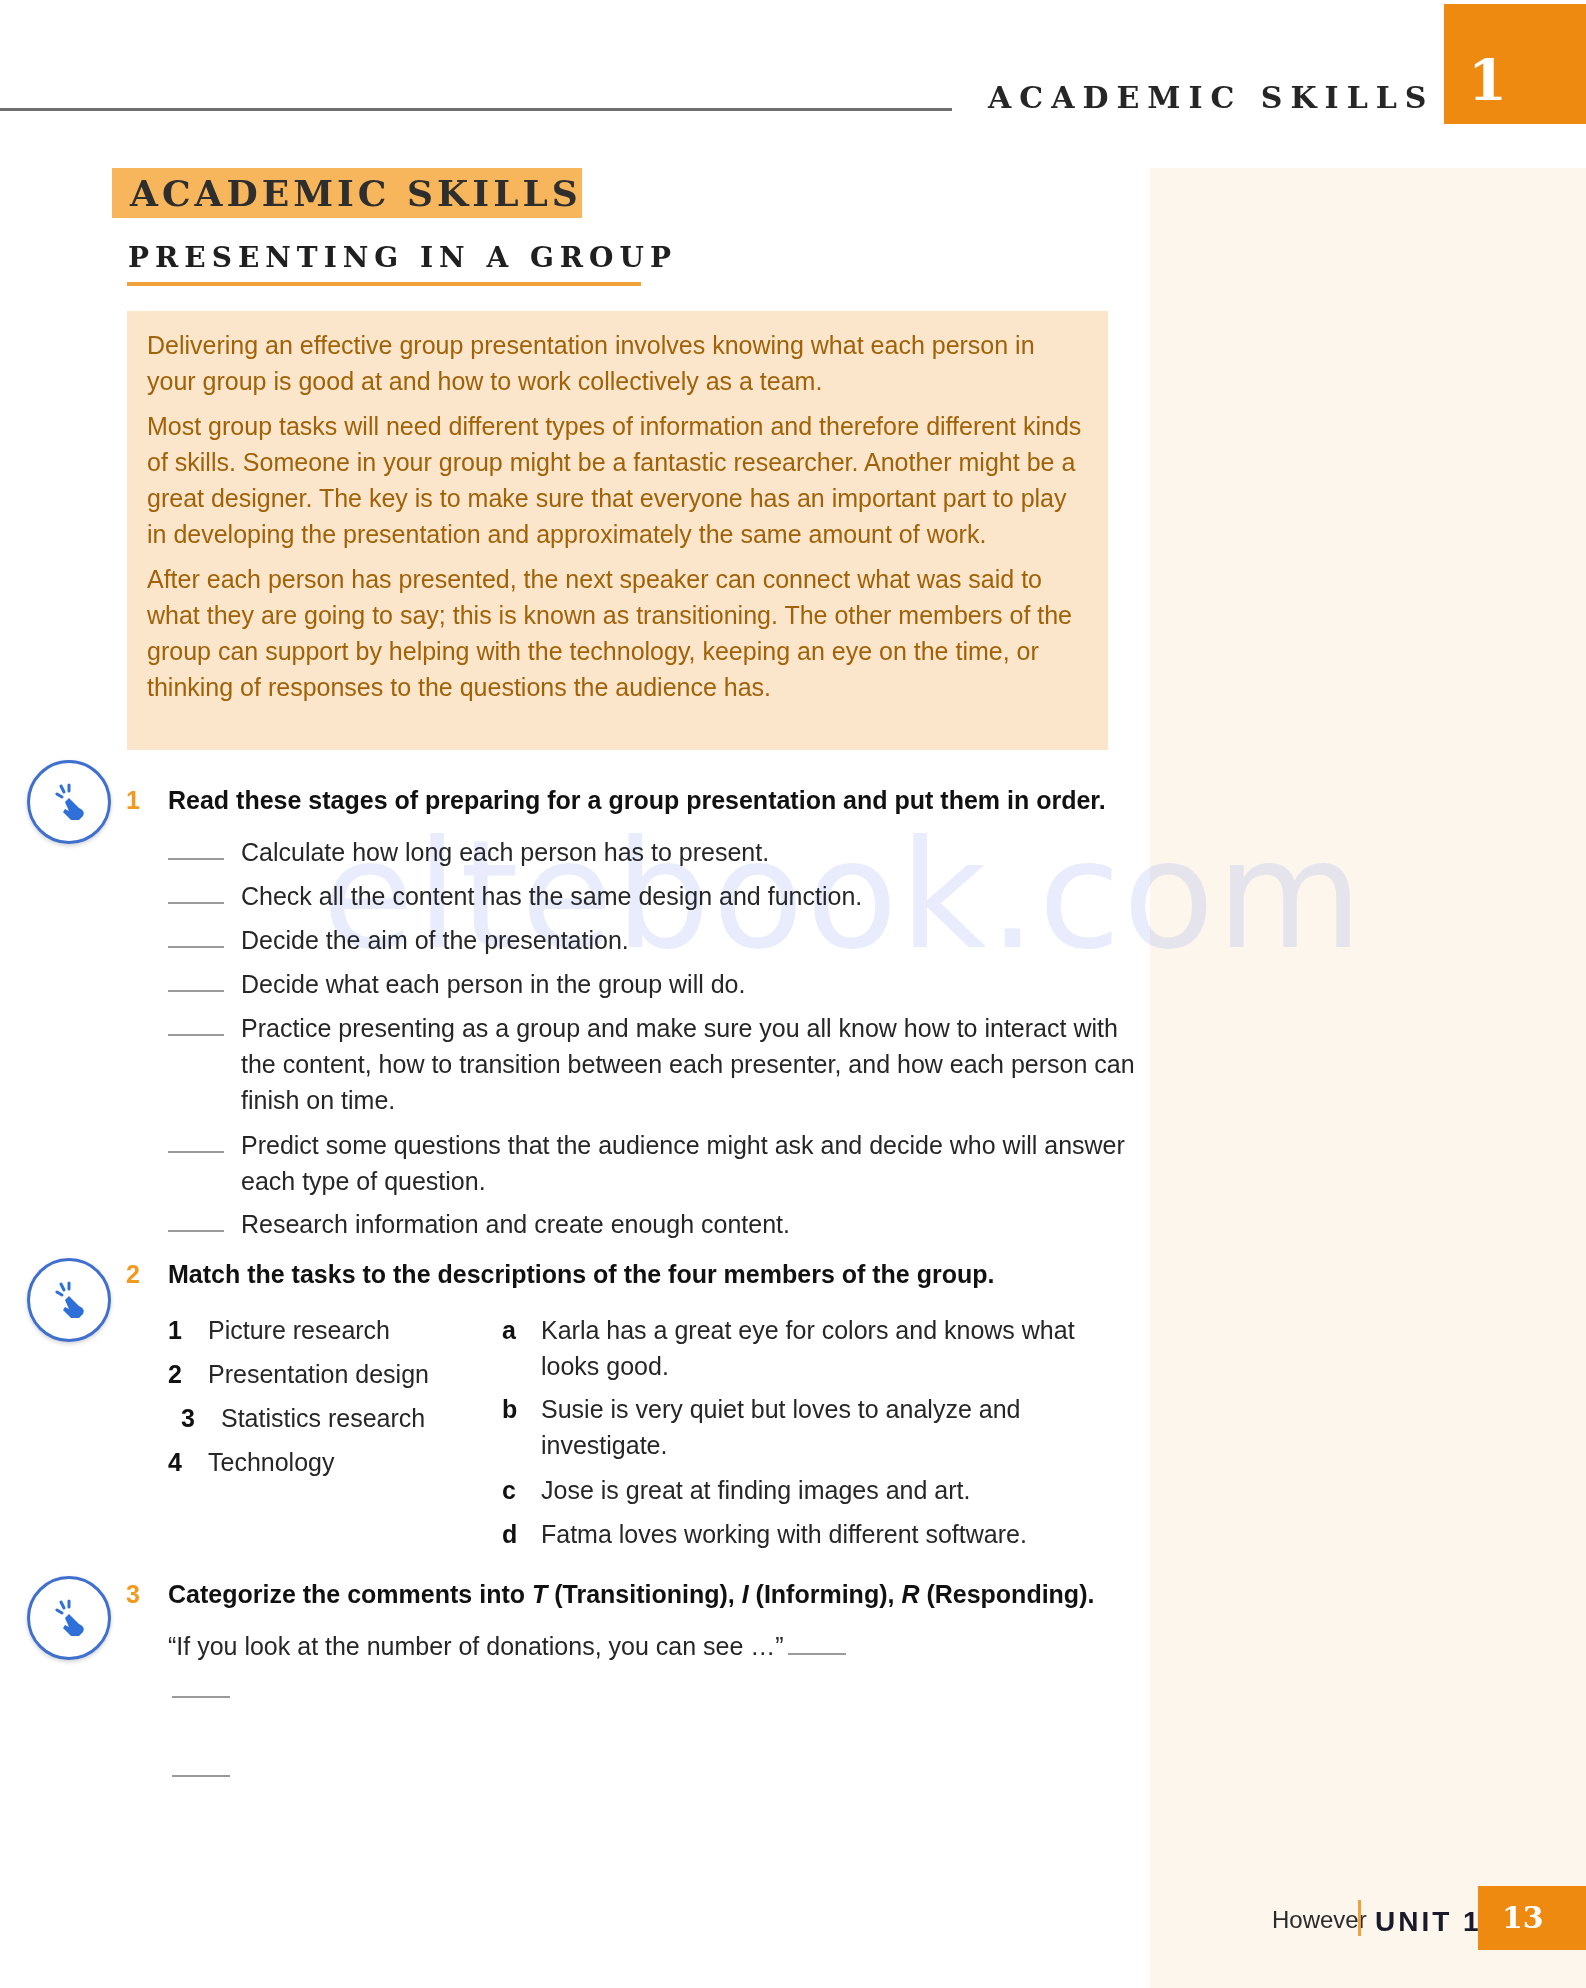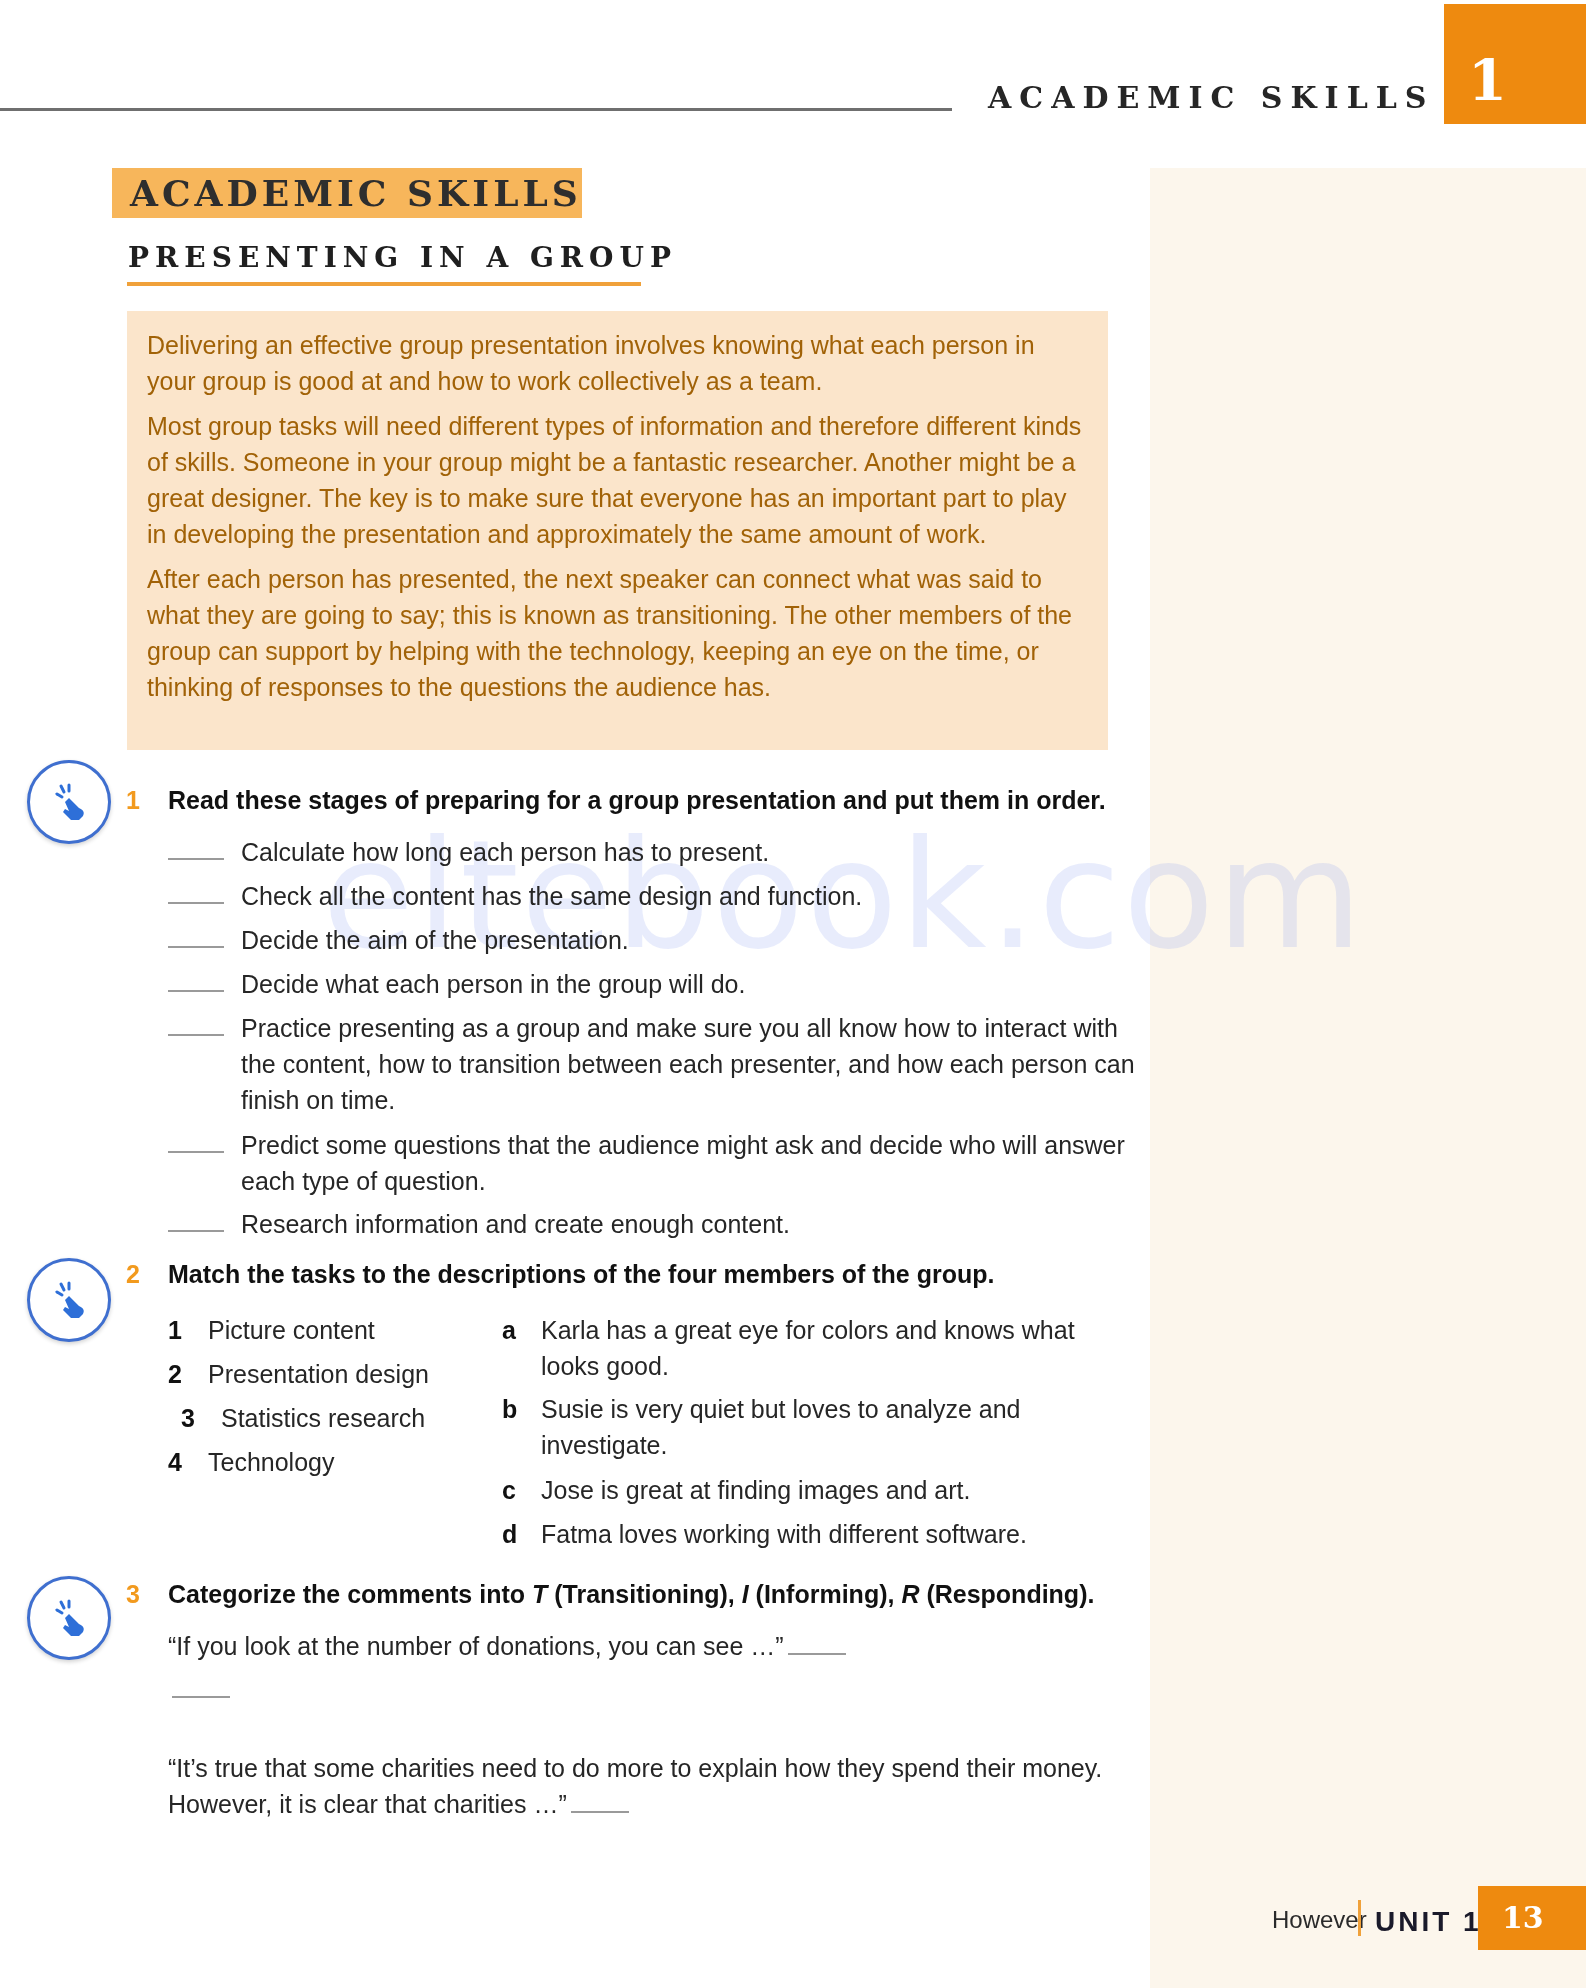--- a/index.html
+++ b/index.html
@@ -139,21 +139,21 @@
       <g stroke="#2e6fd8" stroke-width="3" stroke-linecap="round">
         <line x1="12" y1="16" x2="17" y2="19"></line>
         <line x1="16" y1="8" x2="19" y2="14"></line>
         <line x1="24" y1="7" x2="24" y2="13"></line>
       </g>
     </svg>
 </div>
 <div class="ex-num" style="top:1260px;">2</div>
 <div class="ex-instr" style="top:1260px;">Match the tasks to the descriptions of the four members of the group.</div>
 
-<div class="task" style="top:1316px;"><b>1</b><span>Picture content</span></div>
+<div class="task" style="top:1316px;"><b>1</b><span>Picture research</span></div>
 <div class="task" style="top:1360px;"><b>2</b><span>Presentation design</span></div>
 <div class="task" style="top:1404px;margin-left:13px;"><b>3</b><span>Statistics research</span></div>
 <div class="task" style="top:1448px;"><b>4</b><span>Technology</span></div>
 
 <div class="desc" style="top:1312px;">
     <b>a</b>
     <span class="t">Karla has a great eye for colors and knows what looks good.</span>
   </div>
 <div class="desc" style="top:1391px;">
     <b>b</b>
@@ -178,18 +178,18 @@
         <line x1="16" y1="8" x2="19" y2="14"></line>
         <line x1="24" y1="7" x2="24" y2="13"></line>
       </g>
     </svg>
 </div>
 <div class="ex-num" style="top:1580px;">3</div>
 <div class="ex-instr" style="top:1580px;"><span>Categorize the comments into </span><i>T</i><span> (Transitioning), </span><i>I</i><span> (Informing), </span><i>R</i><span> (Responding).</span></div>
 
 <div class="comment" style="top:1628px;"><span>“If you look at the number of donations, you can see …”</span><span class="inline-blank"></span></div>
 <div class="comment" style="top:1671px;"><span class="inline-blank"></span></div>
-<div class="comment" style="top:1750px;"><span>“It’s true that some charities need to do more to explain how they spend their money. However, it is clear that charities …”</span><span class="inline-blank"></span></div>
+<div class="comment" style="top:1750px;"><span class="inline-blank"></span></div>
 
 <div class="footer-society">However</div>
 <div class="footer-sep"></div>
 <div class="footer-unit">UNIT 1</div>
 <div class="page-tab">13</div>
 
 </body></html>

